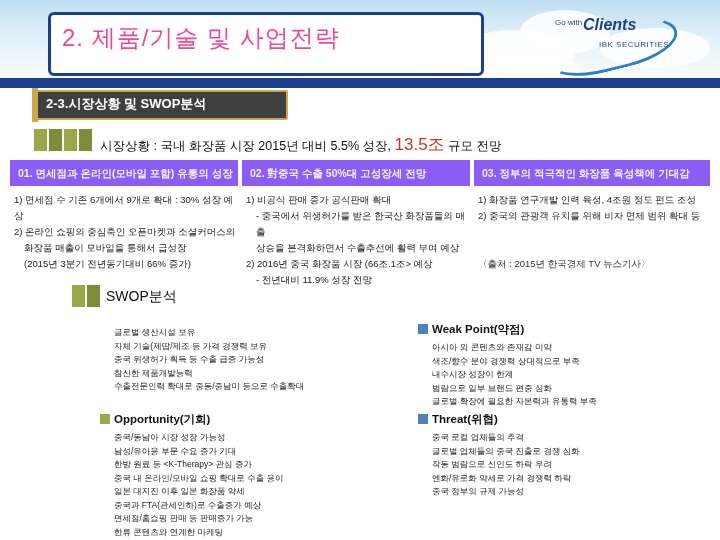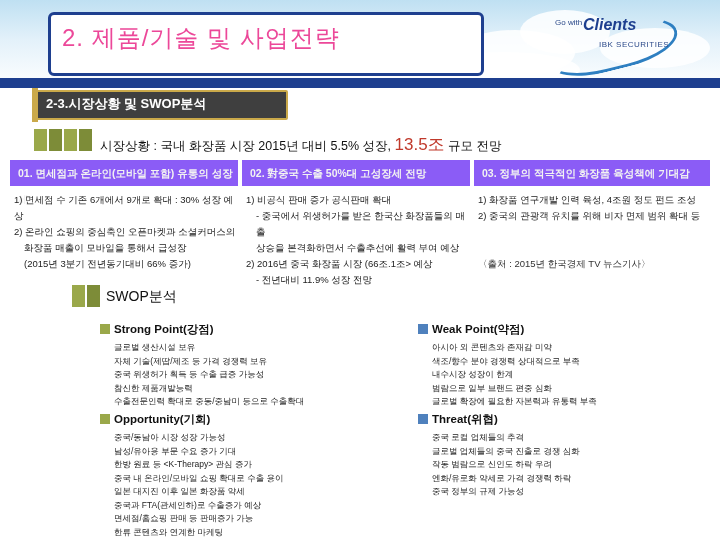--- a/index.html
+++ b/index.html
@@ -182,24 +182,20 @@
 </div>
 
 <div class="src">〈출처 : 2015년 한국경제 TV 뉴스기사〉</div>
 
 <div class="swop-squares">
   <span class="sq"></span><span class="sq b"></span>
 </div>
 <div class="swop-title">SWOP분석</div>
 
 <div class="quad sp">
-  <div class="q-head">
-    <span class="q-marker"></span>
-    <span>Strong Point(강점)</span>
-  </div>
   <ul class="q-list">
     <li>글로벌 생산시설 보유</li>
     <li>자체 기술(제땁/제조 등 가격 경쟁력 보유</li>
     <li>중국 위생허가 획득 등 수출 급증 가능성</li>
     <li>참신한 제품개발능력</li>
     <li>수출전문인력 확대로 중동/중남미 등으로 수출확대</li>
   </ul>
 </div>
 
 <div class="quad wp">

